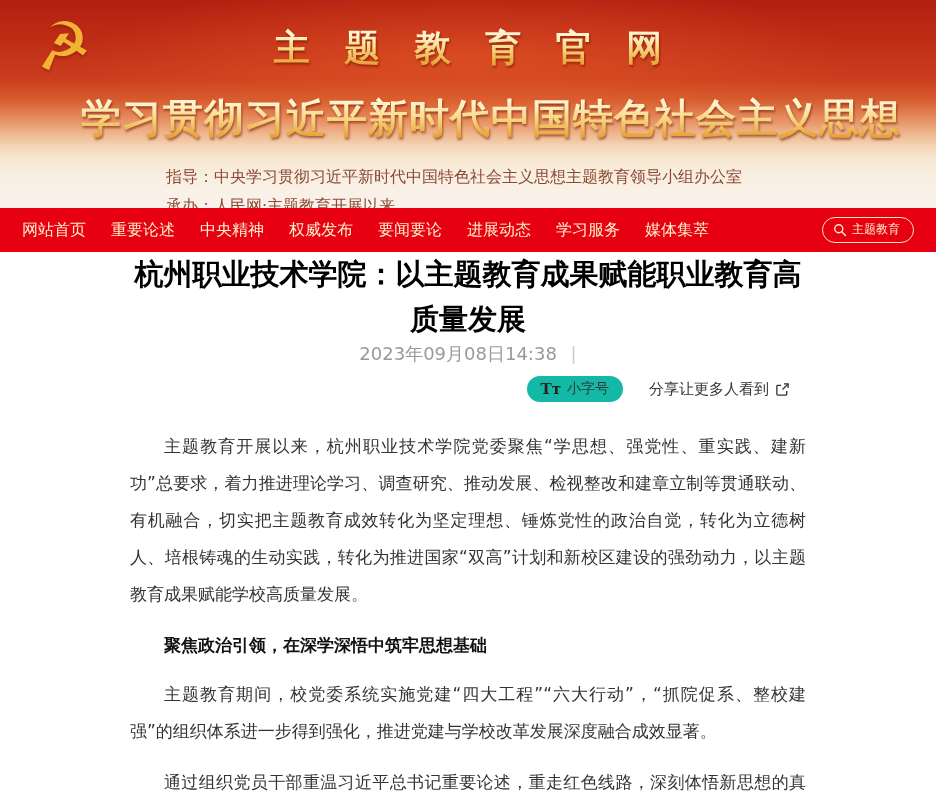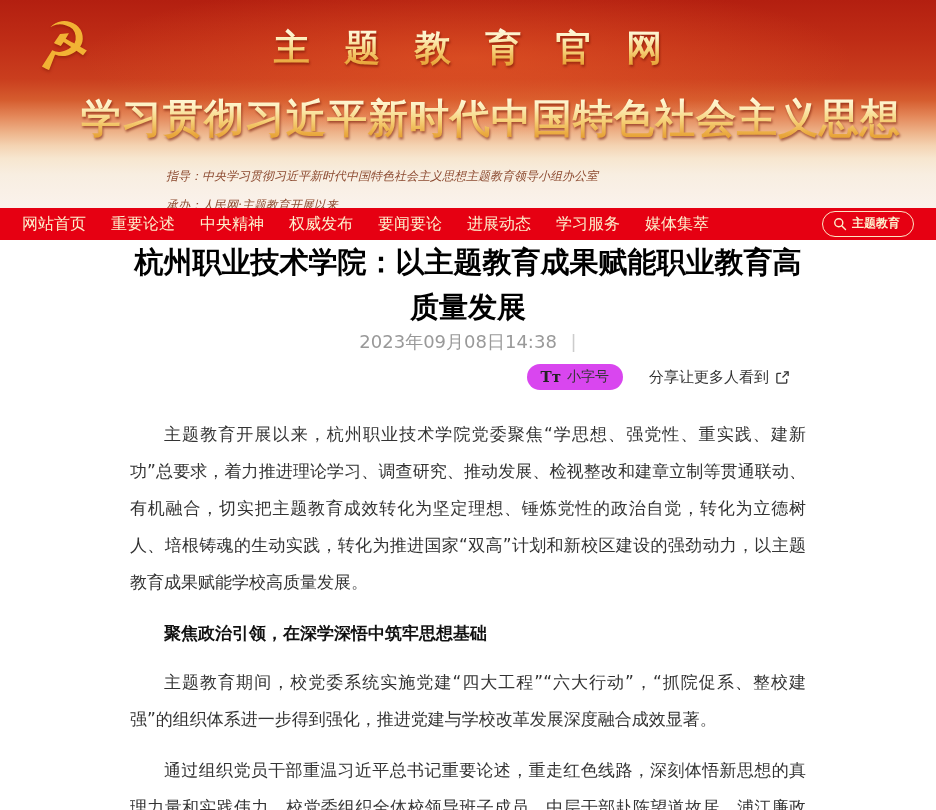--- a/index.html
+++ b/index.html
@@ -36,57 +36,57 @@
     font-weight: bold;
     background: linear-gradient(180deg, #fffdf0 0%, #fdf0c0 28%,
       #f7d47e 52%, #eaa93f 78%, #db8f25 100%);
     -webkit-background-clip: text; background-clip: text;
     color: transparent;
     filter: drop-shadow(1px 2px 1px rgba(110,15,0,0.55));
   }
   .banner-title1 { font-size: 40px; letter-spacing: 1px; margin-left: 46px; }
   .banner-title2 { font-size: 36px; letter-spacing: 11px; margin-top: 6px; text-indent: 11px; }
   .banner-lines { position: relative; padding: 16px 0 0 166px; }
-  .banner-line { color: #8c4a30; font-size: 12px; line-height: 29px; font-style: italic; }
+  .banner-line { color: #8c4a30; font-size: 16px; line-height: 29px; }
 
   
   .nav {
-    position: relative; height: 32px; background: #e60012;
+    position: relative; height: 44px; background: #e60012;
     display: flex; align-items: center; padding: 0 22px;
   }
   .nav-item {
     color: #fdf0cd; font-size: 16px; margin-right: 25px;
     cursor: pointer; white-space: nowrap;
   }
   .search-btn {
     position: absolute; right: 22px; top: 50%; transform: translateY(-50%);
     display: flex; align-items: center; gap: 5px;
     border: 1px solid rgba(253,240,205,0.95); border-radius: 999px;
     padding: 3px 13px 4px 10px; color: #fdf0cd; font-size: 12px;
-    cursor: pointer; background: transparent; font-weight: bold;
+    cursor: pointer; background: transparent;
   }
 
   
   .content { width: 676px; margin: 0 auto; }
   .article-title {
     text-align: center; color: #000;
     font-size: 29px; line-height: 45px; font-weight: bold;
   }
   .date-row {
     text-align: center;
     color: #999; font-size: 18px;
   }
   .date-sep { margin-left: 8px; color: #ccc; }
   .tools-row {
     margin-top: 10px; display: flex; justify-content: flex-end;
     align-items: center; gap: 26px; padding-right: 16px;
   }
   .font-size-tool {
     display: flex; align-items: center; gap: 6px;
-    background: #d946ef; border-radius: 999px; padding: 4px 14px;
+    background: #14b8a6; border-radius: 999px; padding: 4px 14px;
     font-size: 14px; color: #333; cursor: pointer;
   }
   .tt-icon { font-family: "DejaVu Serif", "Liberation Serif", serif; font-weight: bold; font-size: 15px; color: #222; }
   .share-tool {
     display: flex; align-items: center; gap: 6px;
     font-size: 15px; color: #333; cursor: pointer;
   }
   .article-body { margin-top: 26px; padding-bottom: 20px; }
   .para, .head {
     font-size: 17px; line-height: 37px; color: #333;

